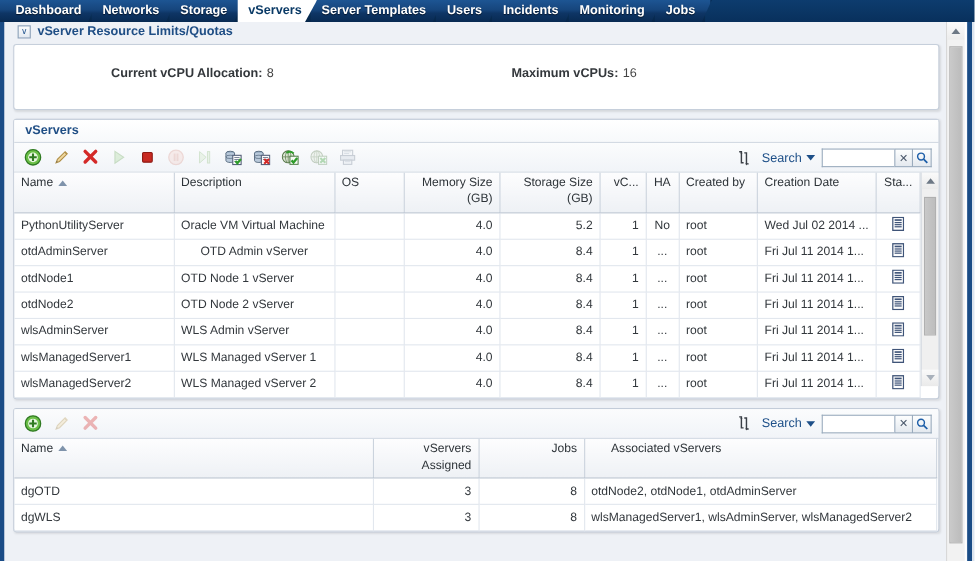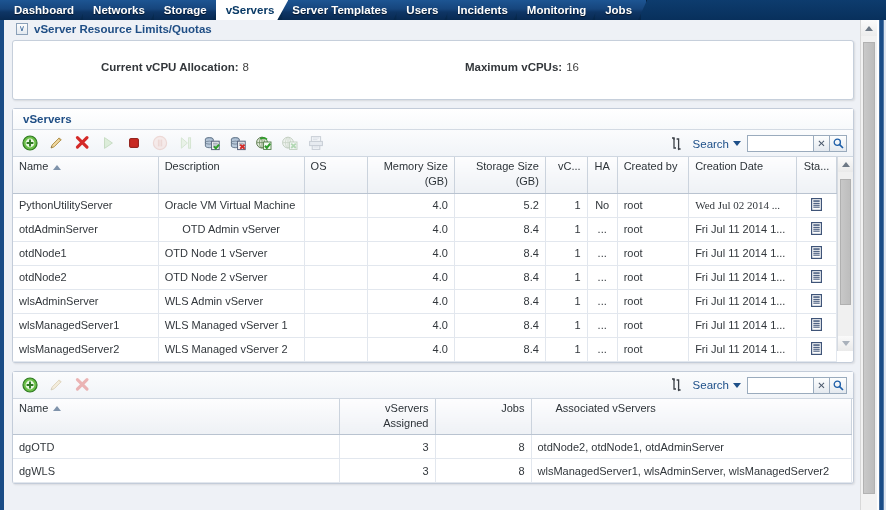--- a/index.html
+++ b/index.html
@@ -490,21 +490,21 @@
           <tbody id="vs-body">
               <tr>
                 <td style="width: 146px;">PythonUtilityServer</td>
                 <td style="width: 146px;">Oracle VM Virtual Machine</td>
                 <td style="width: 64px;"></td>
                 <td class="num" style="width: 88px;">4.0</td>
                 <td class="num" style="width: 92px;">5.2</td>
                 <td class="num" style="width: 42px;">1</td>
                 <td class="ctr" style="width: 30px;">No</td>
                 <td style="width: 72px;">root</td>
-                <td style="width: 108px; font-family: Liberation Serif, serif;">Wed Jul 02 2014 ...</td>
+                <td style="width: 108px;">Wed Jul 02 2014 ...</td>
                 <td class="ctr" style="width: 40px;"><span class="status-ico"><svg width="11" height="13" viewBox="0 0 11 13">
                       <rect x="0.6" y="0.6" width="9.8" height="11.8" fill="#fdfdfd" stroke="#3f5478" stroke-width="1.2"></rect>
                       <rect x="2.3" y="2.3" width="6.4" height="1.5" fill="#3f5478"></rect>
                       <rect x="2.3" y="4.8" width="6.4" height="1.1" fill="#3f5478"></rect>
                       <rect x="2.3" y="6.7" width="6.4" height="1.1" fill="#3f5478"></rect>
                       <rect x="2.3" y="8.6" width="6.4" height="1.1" fill="#3f5478"></rect>
                     </svg></span></td>
               </tr>
               <tr>
                 <td style="width: 146px;">otdAdminServer</td>

